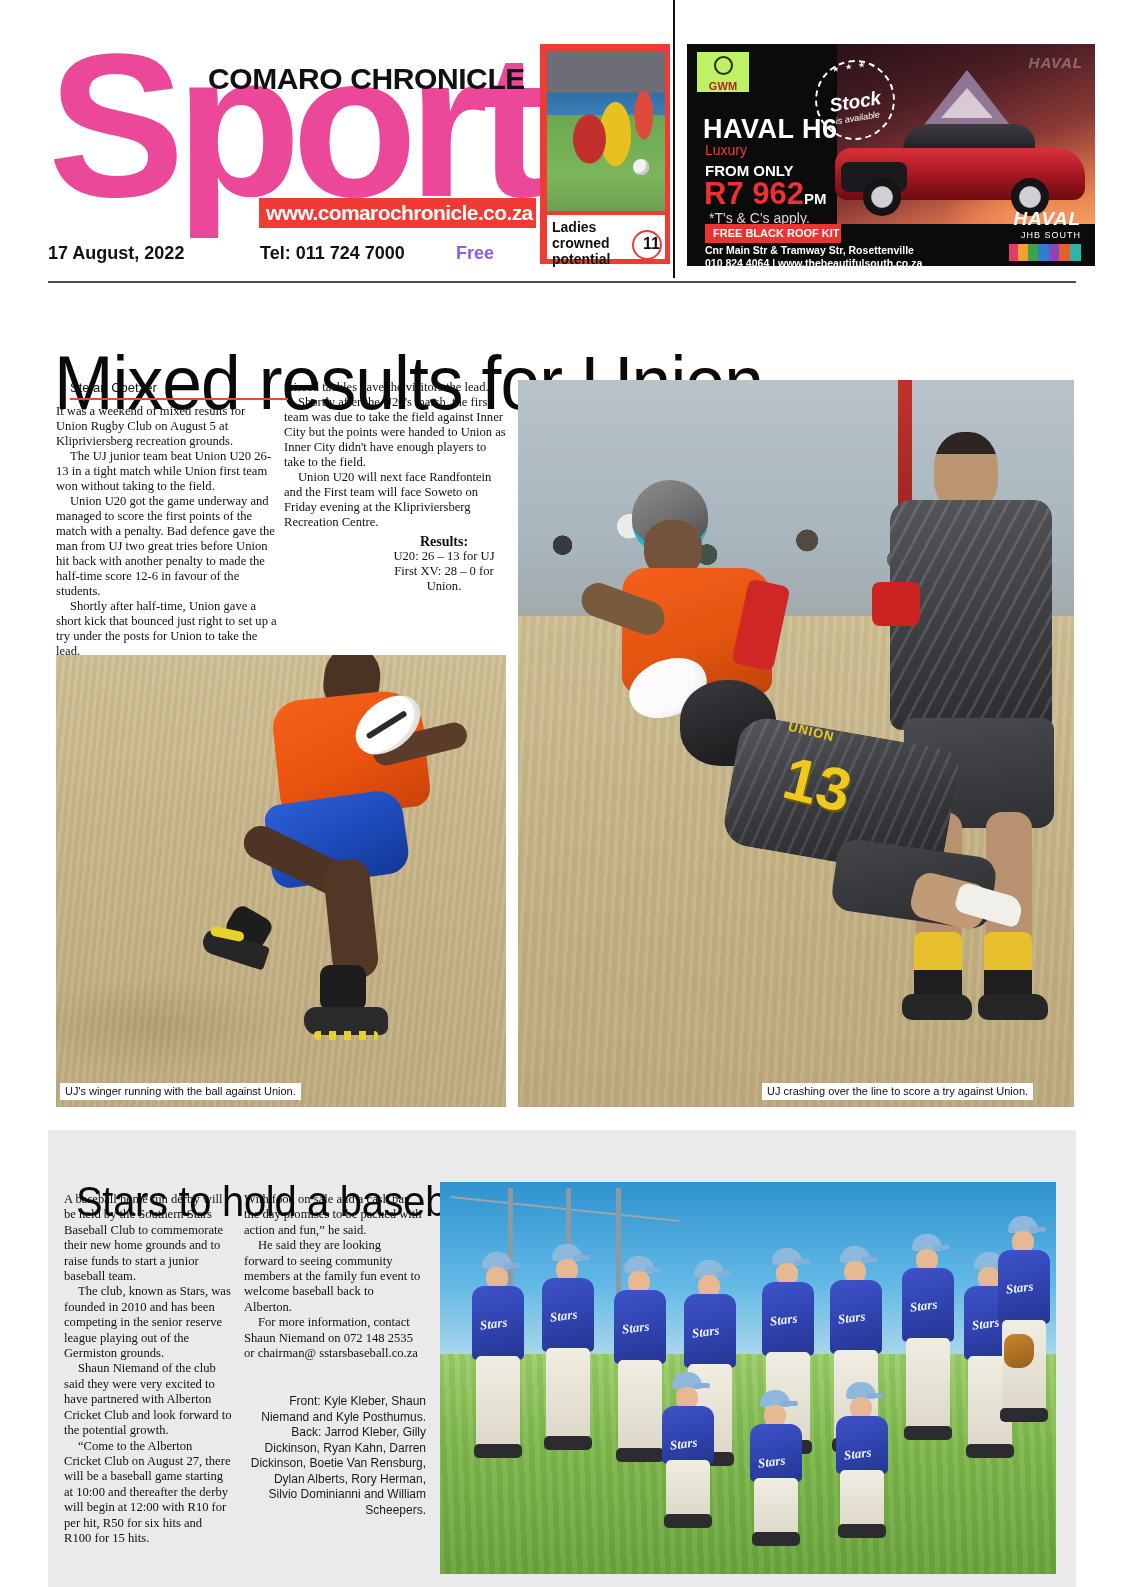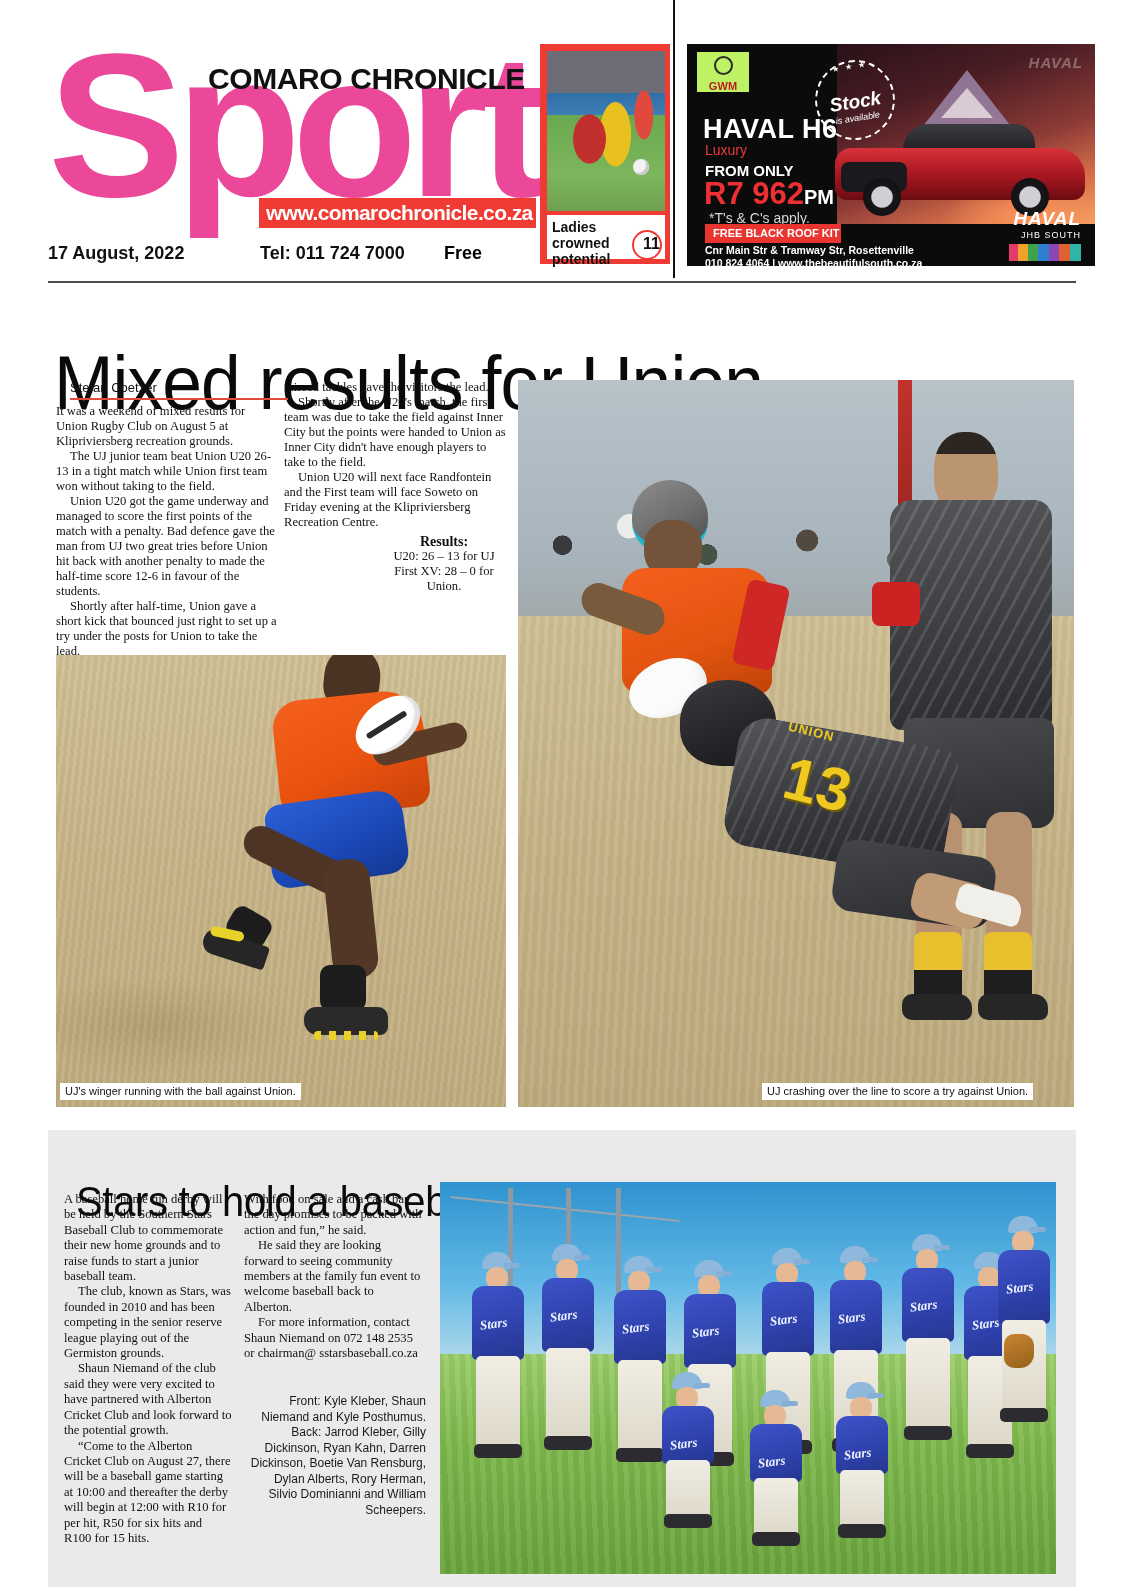--- a/index.html
+++ b/index.html
@@ -80,23 +80,23 @@
     font-weight: bold; font-size: 18px; color: #111;
   }
   .mast-tel {
     position: absolute;
     left: 260px; top: 0;
     font-family: "Liberation Sans", sans-serif;
     font-weight: bold; font-size: 18px; color: #111;
   }
   .mast-free {
     position: absolute;
-    left: 444px; top: 0;
-    font-family: "Liberation Sans", sans-serif;
-    font-weight: bold; font-size: 18px; color: #000000;
+    left: 456px; top: 0;
+    font-family: "Liberation Sans", sans-serif;
+    font-weight: bold; font-size: 18px; color: #8b5cf6;
   }
 
   
   .teaser {
     position: absolute;
     left: 540px; top: 44px;
     width: 130px; height: 220px;
     background: #ef3b33;
     border: 3px solid #ef3b33;
     box-sizing: border-box;
@@ -276,21 +276,21 @@
     position: absolute; left: 18px; top: 118px;
     font-family: "Liberation Sans", sans-serif;
     font-weight: bold; font-size: 15px; color: #ffffff;
   }
   .ad-price {
     position: absolute; left: 17px; top: 132px;
     font-family: "Liberation Sans", sans-serif;
     font-weight: bold; font-size: 31px; color: #ee2f34;
   }
   .ad-price .pm {
-    font-size: 20px; color: #ffffff;
+    font-size: 15px; color: #ffffff;
   }
   .ad-terms {
     position: absolute; left: 22px; top: 166px;
     font-family: "Liberation Sans", sans-serif;
     font-size: 14px; color: #d8d8d8;
   }
   .ad-roof {
     position: absolute; left: 18px; top: 180px;
     width: 136px; height: 19px;
     background: #e8352f;

